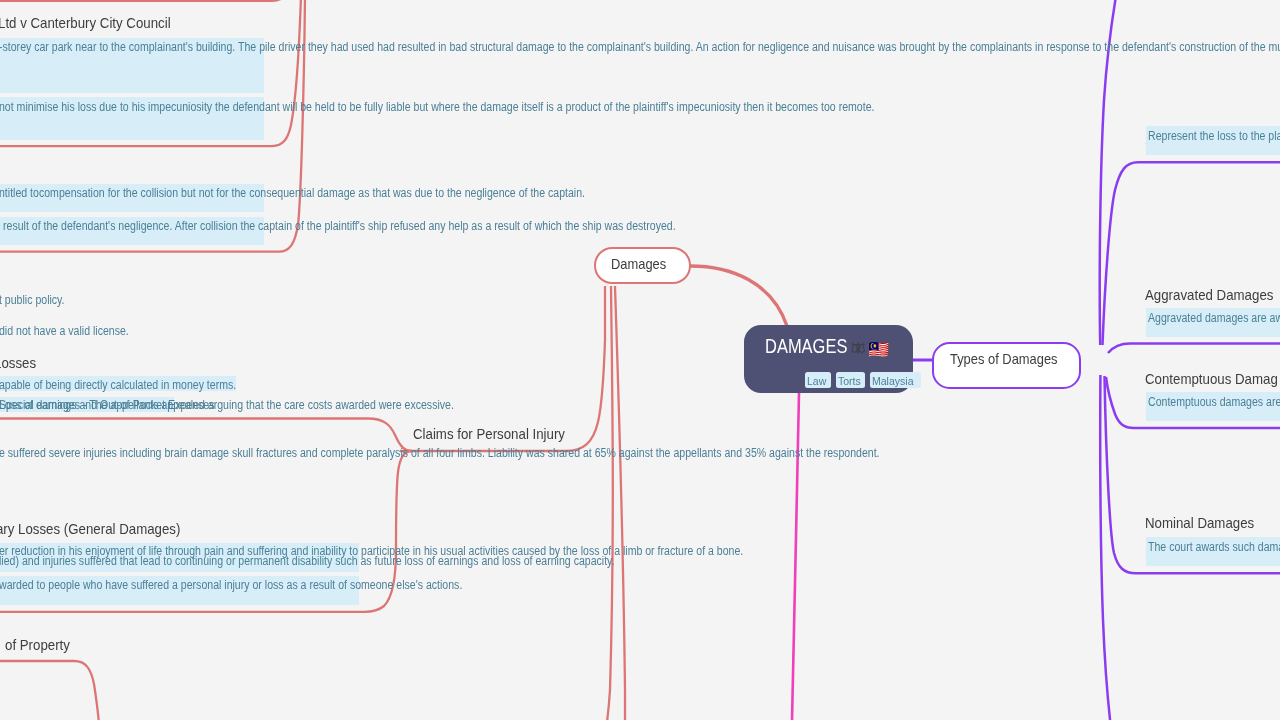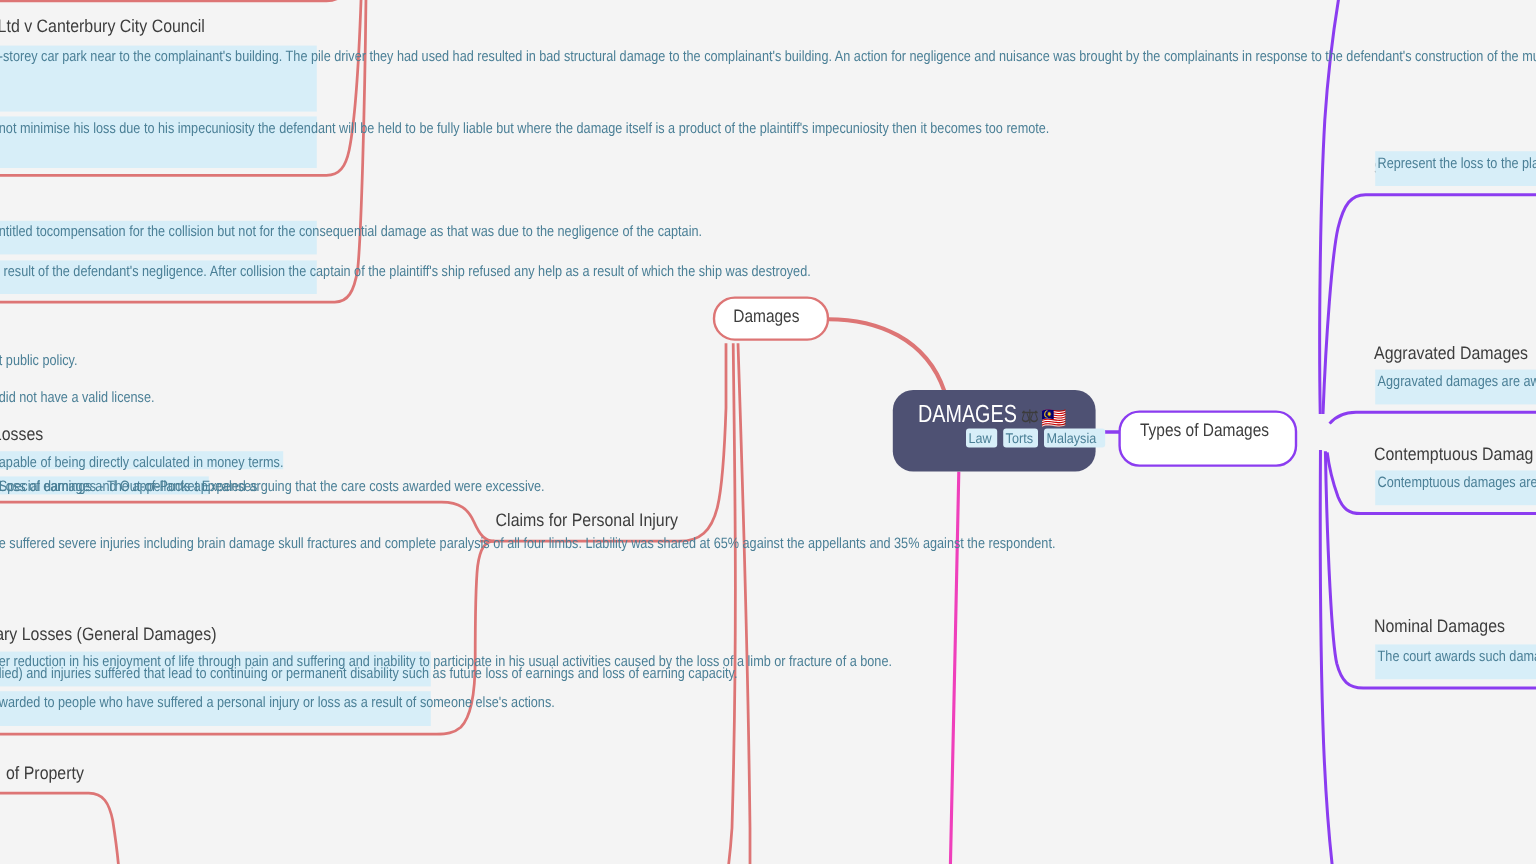--- a/index.html
+++ b/index.html
@@ -15,21 +15,21 @@
             transform:scaleX(0.845);transform-origin:0 0;line-height:15px;}
 
   #central{position:absolute;left:744px;top:325px;width:169px;height:68px;
            background:#4e5173;border-radius:17px;text-align:center;}
   #central .ctitle{position:absolute;left:21px;top:7px;color:#fff;font-size:20.6px;
       white-space:nowrap;line-height:28px;transform:scaleX(0.80);transform-origin:0 0;}
   #central .emj{display:inline-block;width:13.6px;height:12.1px;margin-left:5px;
       vertical-align:-1px;transform:scaleX(1.25);transform-origin:0 50%;}
   #central .flag{display:inline-block;font-size:17px;margin-left:7px;vertical-align:-2px;
       transform:scaleX(1.25);transform-origin:0 50%;line-height:1;}
-  #central .tagrow{position:absolute;left:21.3px;top:32px;display:flex;gap:4.6px;padding-left:40px;}
+  #central .tagrow{position:absolute;left:21.3px;top:47px;display:flex;gap:4.6px;padding-left:40px;}
   #central .tag{background:#d7eef8;color:#4a7f96;font-size:11.7px;padding:0 2.2px;
       border-radius:2.5px;line-height:17.6px;height:16.4px;box-sizing:border-box;}
   #central .tag i{font-style:normal;display:inline-block;transform:scaleX(0.90);
       transform-origin:0 0;line-height:17.6px;}
 
   .pill{position:absolute;background:#fff;box-sizing:border-box;}
   .pill span{position:absolute;color:#3d3d3d;font-size:15px;white-space:nowrap;
              transform:scaleX(0.86);transform-origin:0 0;}
 </style>
 </head>

